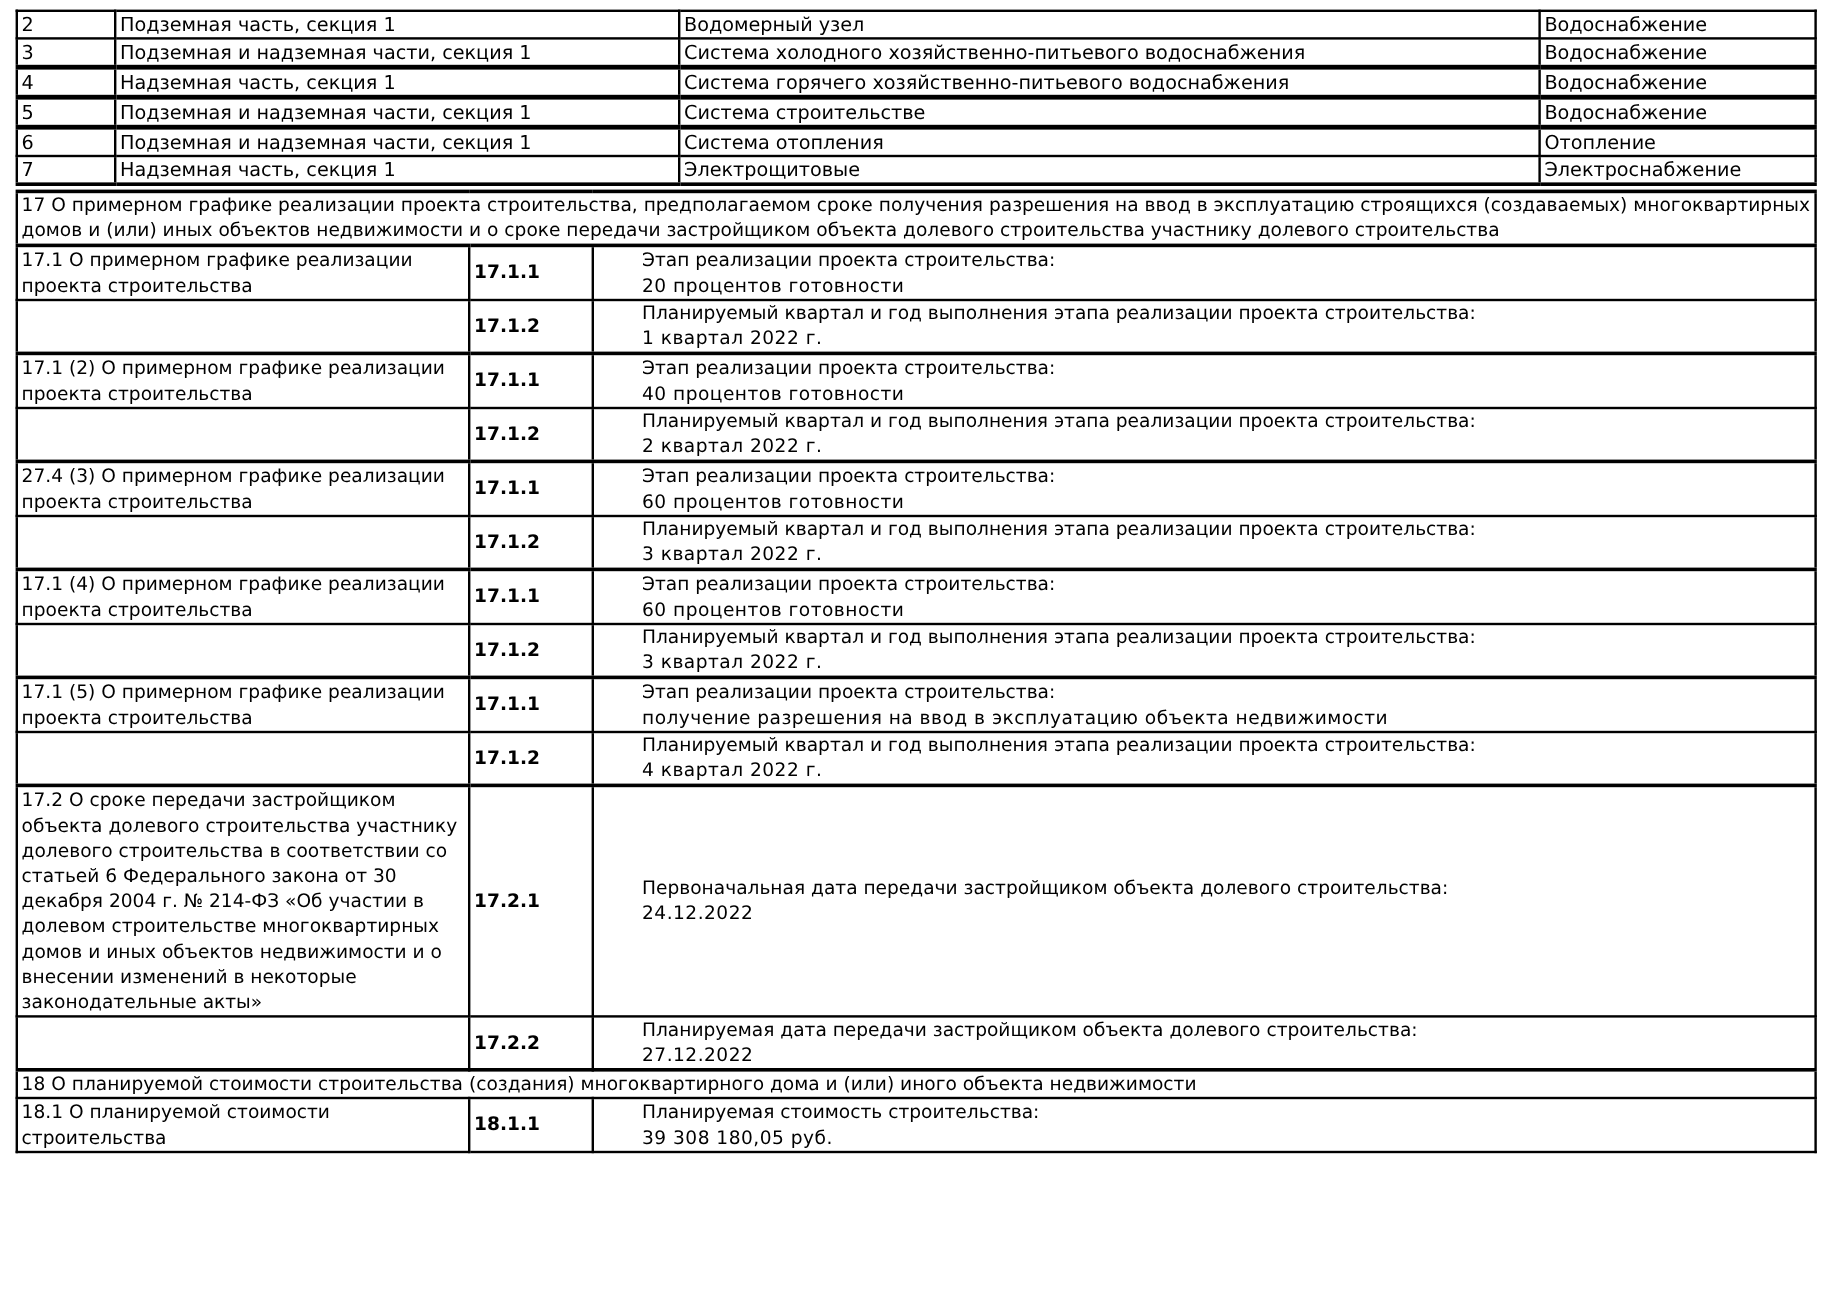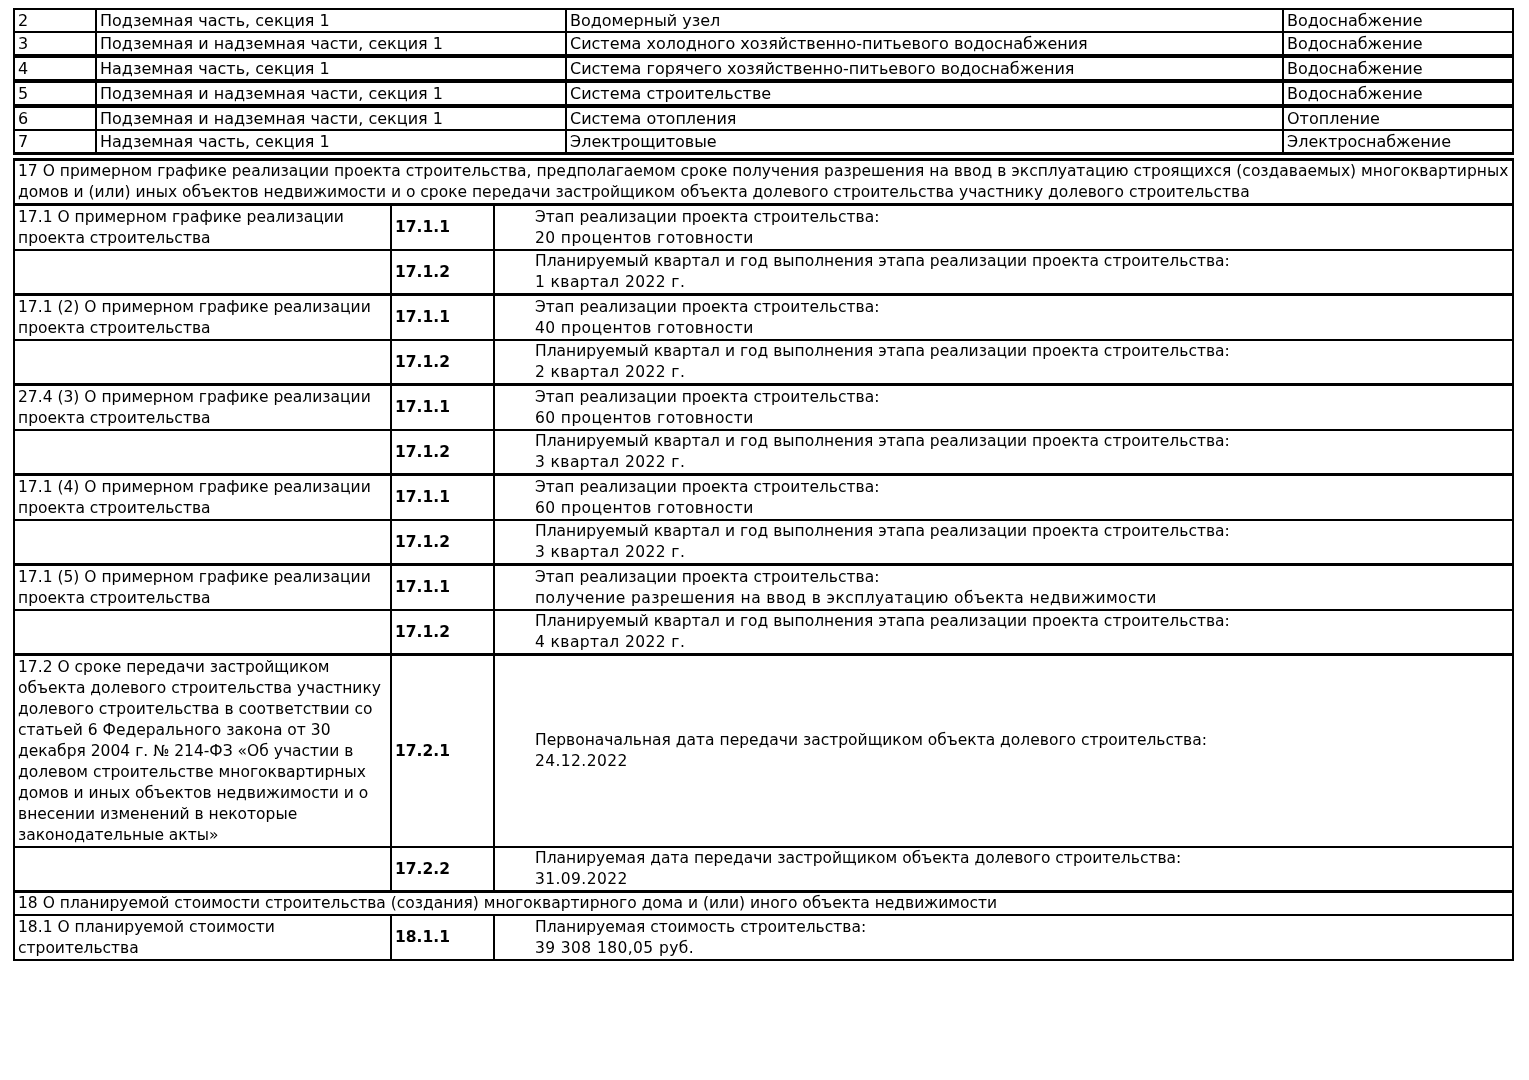--- a/index.html
+++ b/index.html
@@ -184,21 +184,21 @@
       <td class="content-cell">
         <div class="field-line">Первоначальная дата передачи застройщиком объекта долевого строительства:</div>
         <div class="val">24.12.2022</div>
       </td>
     </tr>
     <tr class="h45">
       <td class="label-cell"></td>
       <td class="code-cell">17.2.2</td>
       <td class="content-cell">
         <div class="field-line">Планируемая дата передачи застройщиком объекта долевого строительства:</div>
-        <div class="val">31.09.2022</div>
+        <div class="val">27.12.2022</div>
       </td>
     </tr>
 
     <tr class="h22 thick-top">
       <td colspan="3" class="section-header-cell">18 О планируемой стоимости строительства (создания) многоквартирного дома и (или) иного объекта недвижимости</td>
     </tr>
 
     <tr class="h45">
       <td class="label-cell">18.1 О планируемой стоимости строительства</td>
       <td class="code-cell">18.1.1</td>

